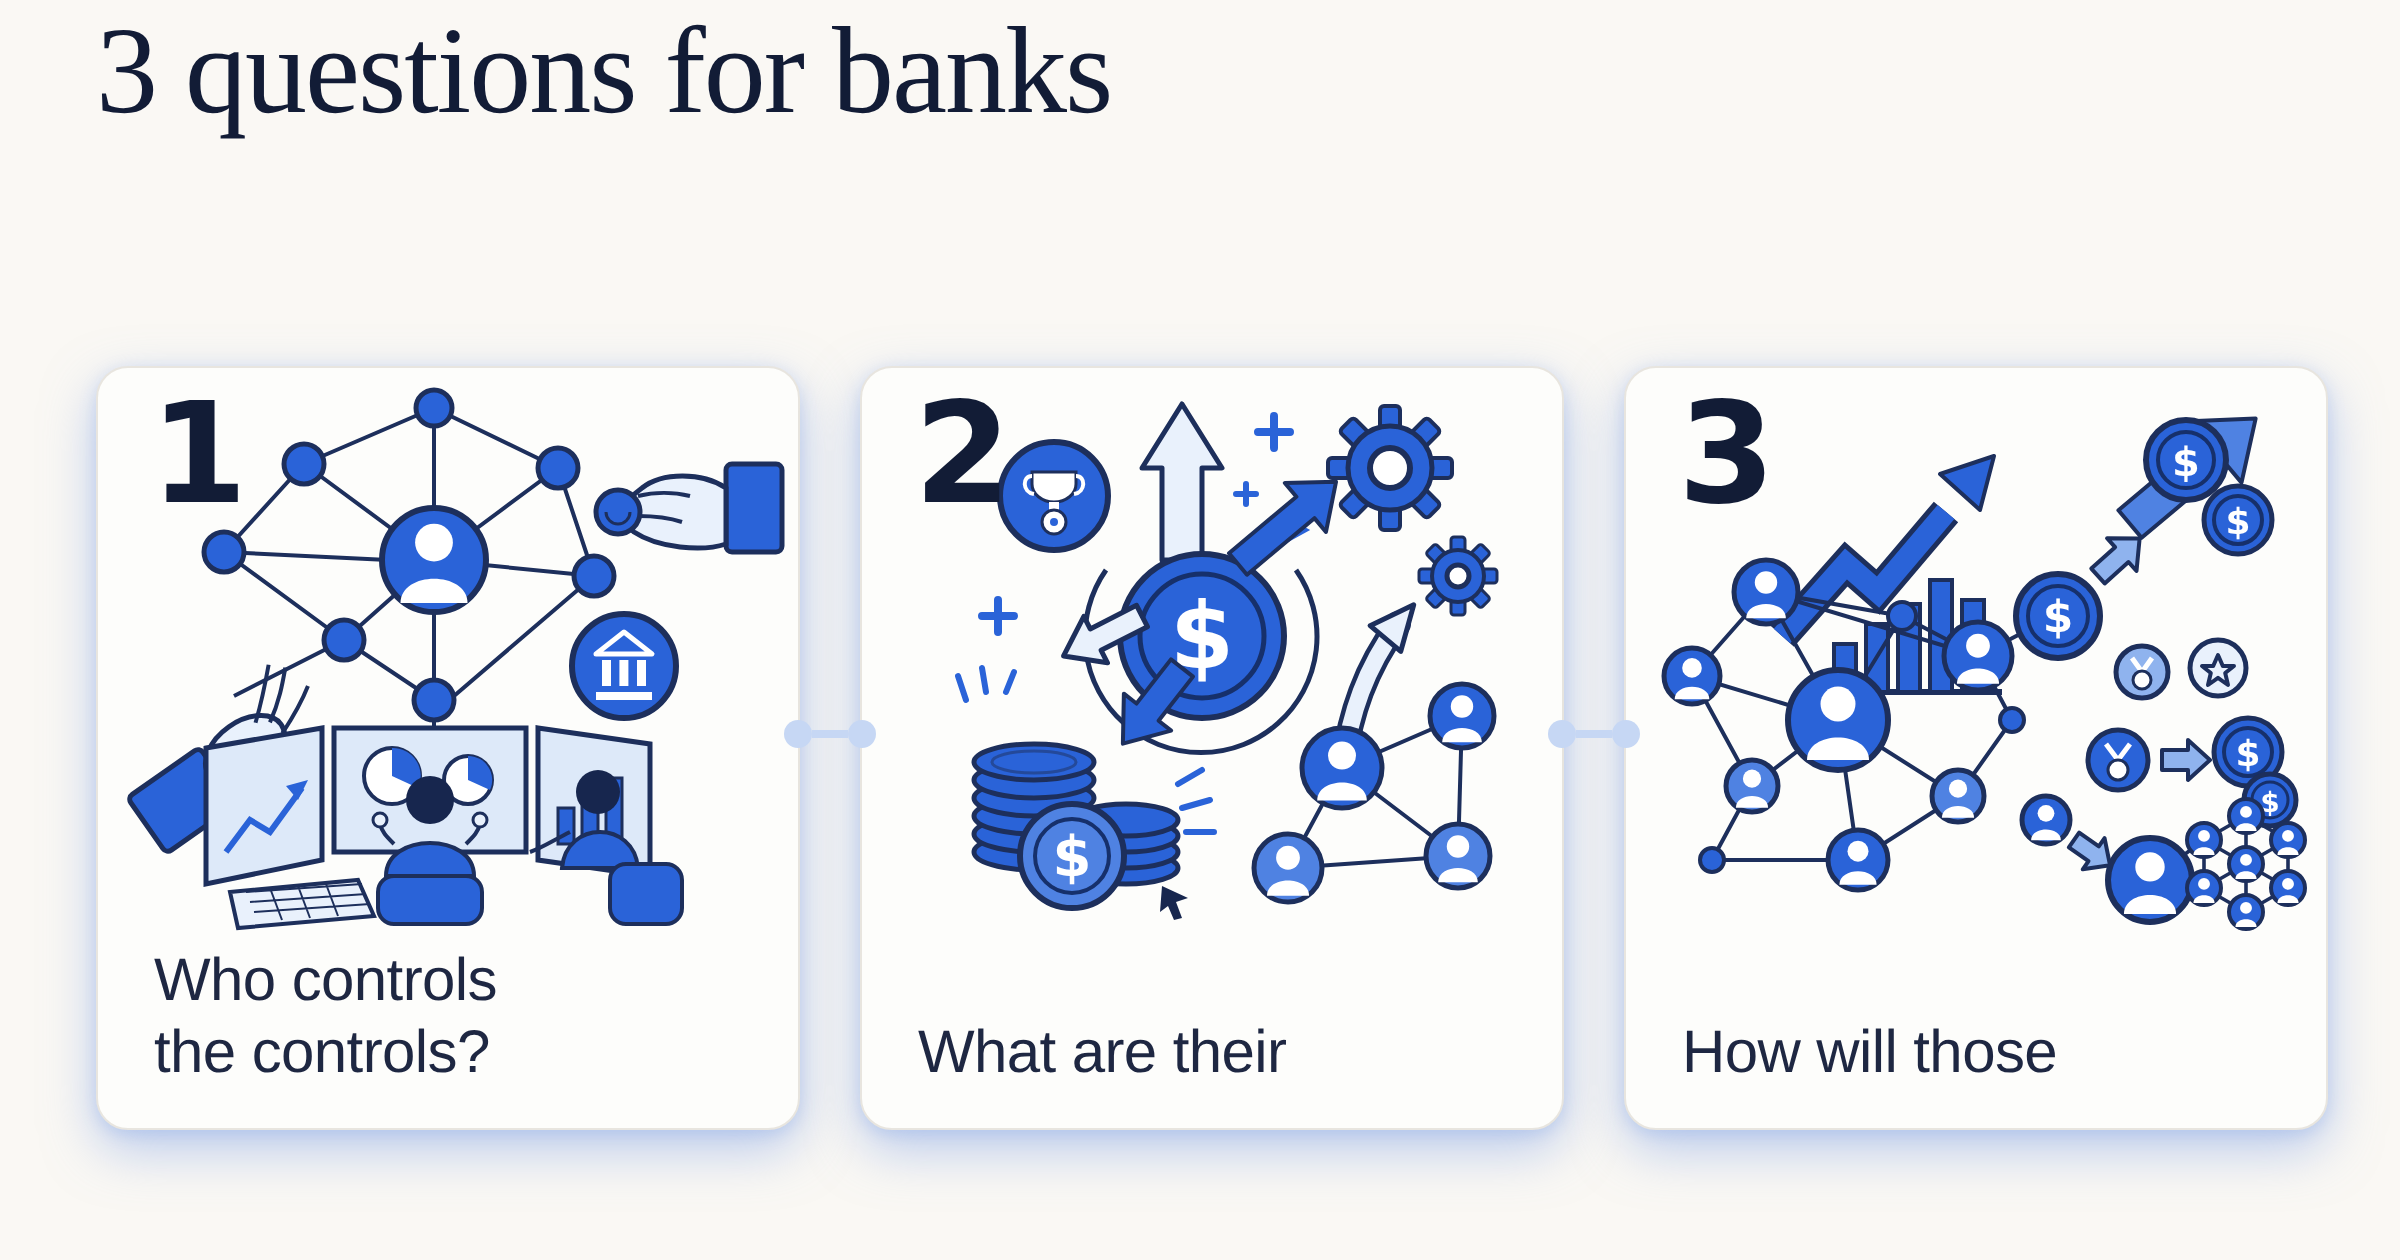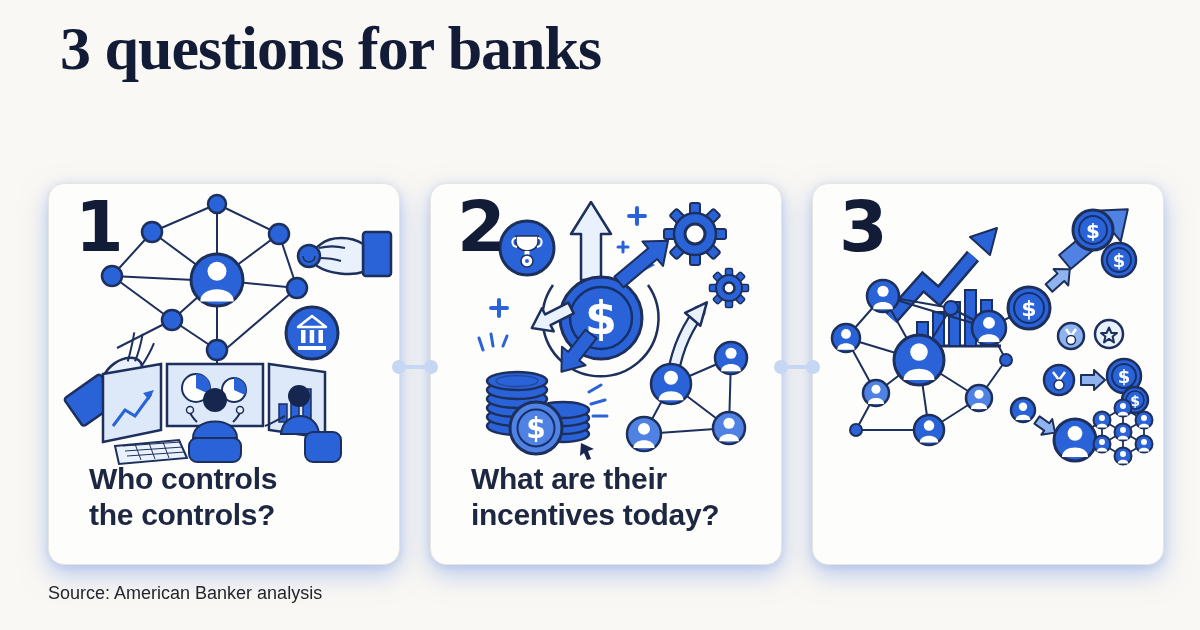--- a/index.html
+++ b/index.html
@@ -1,28 +1,28 @@
 <!DOCTYPE html>
 <html style="--background: #faf8f4; --card-background: #fdfdfb; --card-border: #e8e5df; --title-navy: #121c36; --caption-navy: #1e2742; --source-text: #23262d; --accent-blue: #2a63d8; --mid-blue: #4f82e2; --light-blue: #8fb3ee; --pale-blue: #e9f1fc; --navy-outline: #1d2f5c; --head-navy: #17264e; --screen-blue: #dde9f9; --glow-blue: #c6d7f4;"><head>
 <meta charset="utf-8">
 <style>
   html,body{margin:0;padding:0;}
   .canvas{position:relative;width:1200px;height:630px;background:var(--background);
     font-family:"Liberation Sans",sans-serif;overflow:hidden;}
-  .title{position:absolute;left:48px;top:4px;margin:12px;font-family:"Liberation Serif",serif;
-    font-weight:700;font-size:62px;line-height:1.06;color:var(--title-navy);letter-spacing:-1px;}
+  .title{position:absolute;left:48px;top:4px;margin:0;font-family:"Liberation Serif",serif;
+    font-weight:400;font-size:62px;line-height:1.06;color:var(--title-navy);letter-spacing:-1px;}
   .cards{position:absolute;left:48px;top:183px;width:1116px;height:382px;display:flex;gap:30px;}
   .card{position:relative;flex:1;background:var(--card-background);
     border:1px solid var(--card-border);border-radius:16px;
     box-shadow:0 10px 26px rgba(125,160,230,.5),0 2px 8px rgba(125,160,230,.28);}
   .card-number{position:absolute;top:8px;left:26px;z-index:2;
     font-family:"DejaVu Sans",sans-serif;font-weight:700;font-size:70px;line-height:1;
     color:var(--title-navy);}
   .ill{position:absolute;left:8px;top:4px;z-index:1;}
-  .caption{position:absolute;left:28px;bottom:20px;margin:12px;font-size:30px;font-weight:700;
+  .caption{position:absolute;left:28px;bottom:20px;margin:0;font-size:30px;font-weight:400;
     line-height:1.18;color:var(--caption-navy);letter-spacing:-.3px;}
   .connector{position:absolute;top:360px;height:14px;display:flex;align-items:center;z-index:3;}
   .connector .dot{width:14px;height:14px;border-radius:50%;background:var(--glow-blue);}
   .connector .bar{width:18px;height:4px;background:var(--glow-blue);}
   .source{position:absolute;left:48px;top:583px;font-size:18px;color:var(--source-text);}
   
   .fB{fill:var(--accent-blue);} .fMB{fill:var(--mid-blue);} .fLB{fill:var(--light-blue);}
   .fPB{fill:var(--pale-blue);} .fW{fill:#fff;} .fN{fill:var(--head-navy);}
   .fSC{fill:var(--screen-blue);} .nf{fill:none;}
   .sN{stroke:var(--navy-outline);} .sB{stroke:var(--accent-blue);}
@@ -208,21 +208,21 @@
           <circle cx="205" cy="246" r="17" class="fMB sN" stroke-width="2.5"></circle>
             <use href="#pp2" transform="translate(205,247) scale(1.7)"></use>
           <circle cx="232" cy="196" r="20" class="fB sN" stroke-width="2.5"></circle>
             <use href="#pp2" transform="translate(232,197) scale(2)"></use>
           <circle cx="292" cy="170" r="16" class="fB sN" stroke-width="2.5"></circle>
             <use href="#pp2" transform="translate(292,171) scale(1.6)"></use>
           <circle cx="290" cy="240" r="16" class="fMB sN" stroke-width="2.5"></circle>
             <use href="#pp2" transform="translate(290,241) scale(1.6)"></use>
         </g>
       </svg>
-      <h2 class="caption"><span>What are their</span><br><span>incentives today?</span></h2>
+      <h2 class="caption"><span>What are their</span><br></h2>
     </section>
 
     <section class="card">
       <div class="card-number">3</div>
       <svg class="ill" width="336" height="280" viewBox="0 0 336 280">
         <defs>
             <g id="pp3">
               <circle cx="0" cy="-3.6" r="3.5" class="fW"></circle>
               <path d="M-6.2,7.6 C-6.2,1.6 6.2,1.6 6.2,7.6 Z" class="fW"></path>
             </g>
@@ -306,29 +306,28 @@
           <circle cx="302" cy="268" r="8.5" class="fB sN" stroke-width="2"></circle>
             <use href="#pp3" transform="translate(302,269) scale(.85)"></use>
           <circle cx="281" cy="256" r="8.5" class="fB sN" stroke-width="2"></circle>
             <use href="#pp3" transform="translate(281,257) scale(.85)"></use>
           <circle cx="281" cy="232" r="8.5" class="fB sN" stroke-width="2"></circle>
             <use href="#pp3" transform="translate(281,233) scale(.85)"></use>
           <circle cx="302" cy="244" r="8.5" class="fB sN" stroke-width="2"></circle>
             <use href="#pp3" transform="translate(302,245) scale(.85)"></use>
         </g>
       </svg>
-      <h2 class="caption"><br></h2>
+      <h2 class="caption"><span>How will those</span><br></h2>
     </section>
   </div>
 
   <div class="connector" style="left:392px">
     <span class="dot"></span>
       <span class="bar"></span>
       <span class="dot"></span>
   </div>
   <div class="connector" style="left:774px">
     <span class="dot"></span>
       <span class="bar"></span>
       <span class="dot"></span>
   </div>
 
-  <div class="source">Source: American Banker analysis</div>
 </div>
 
 </body></html>

